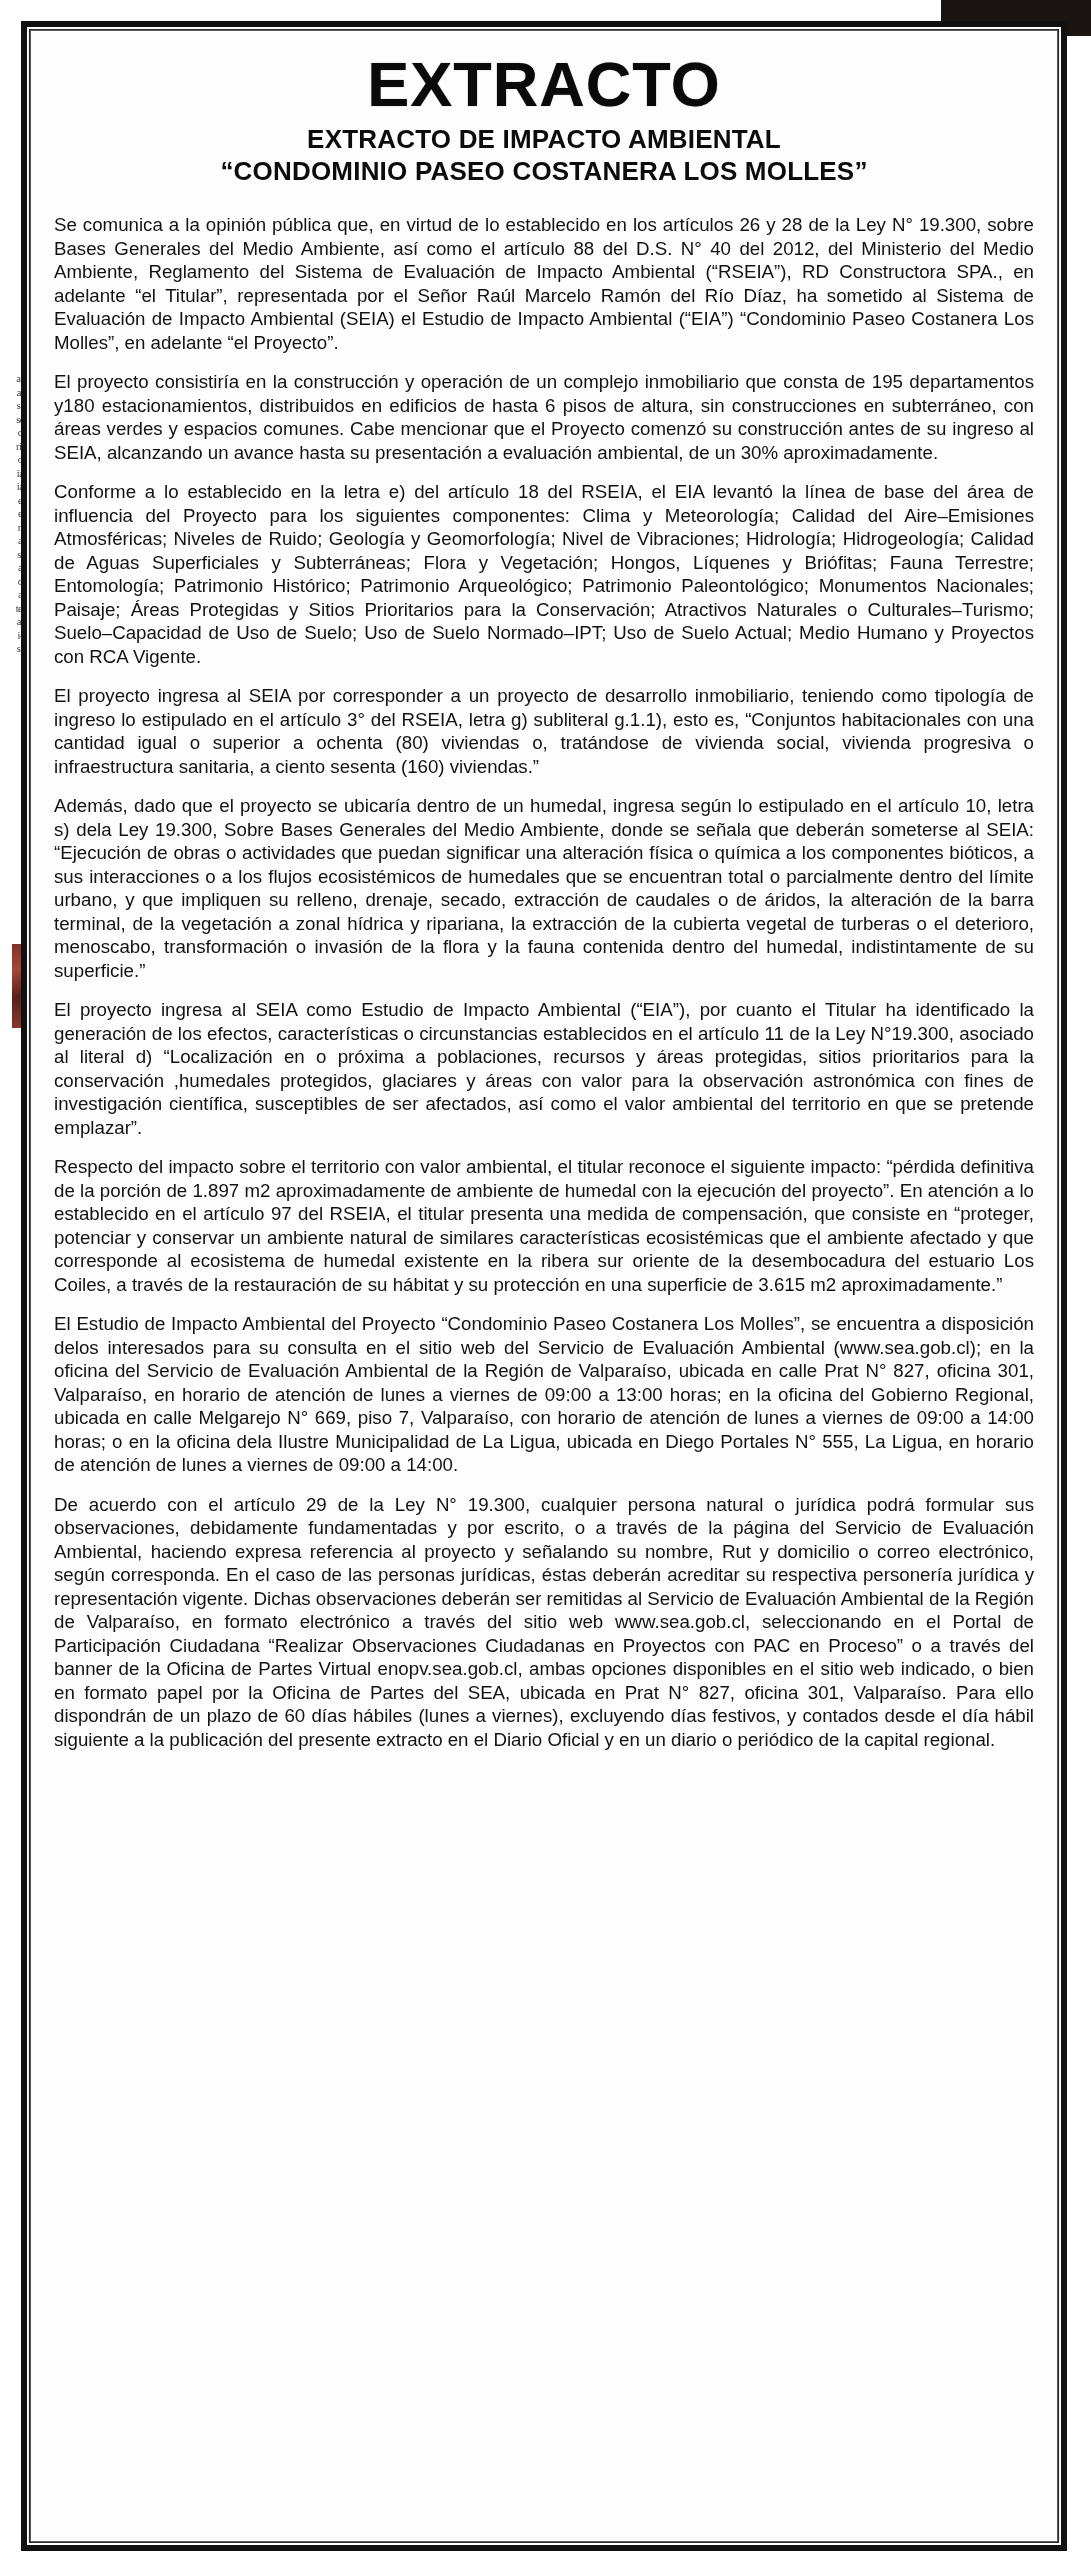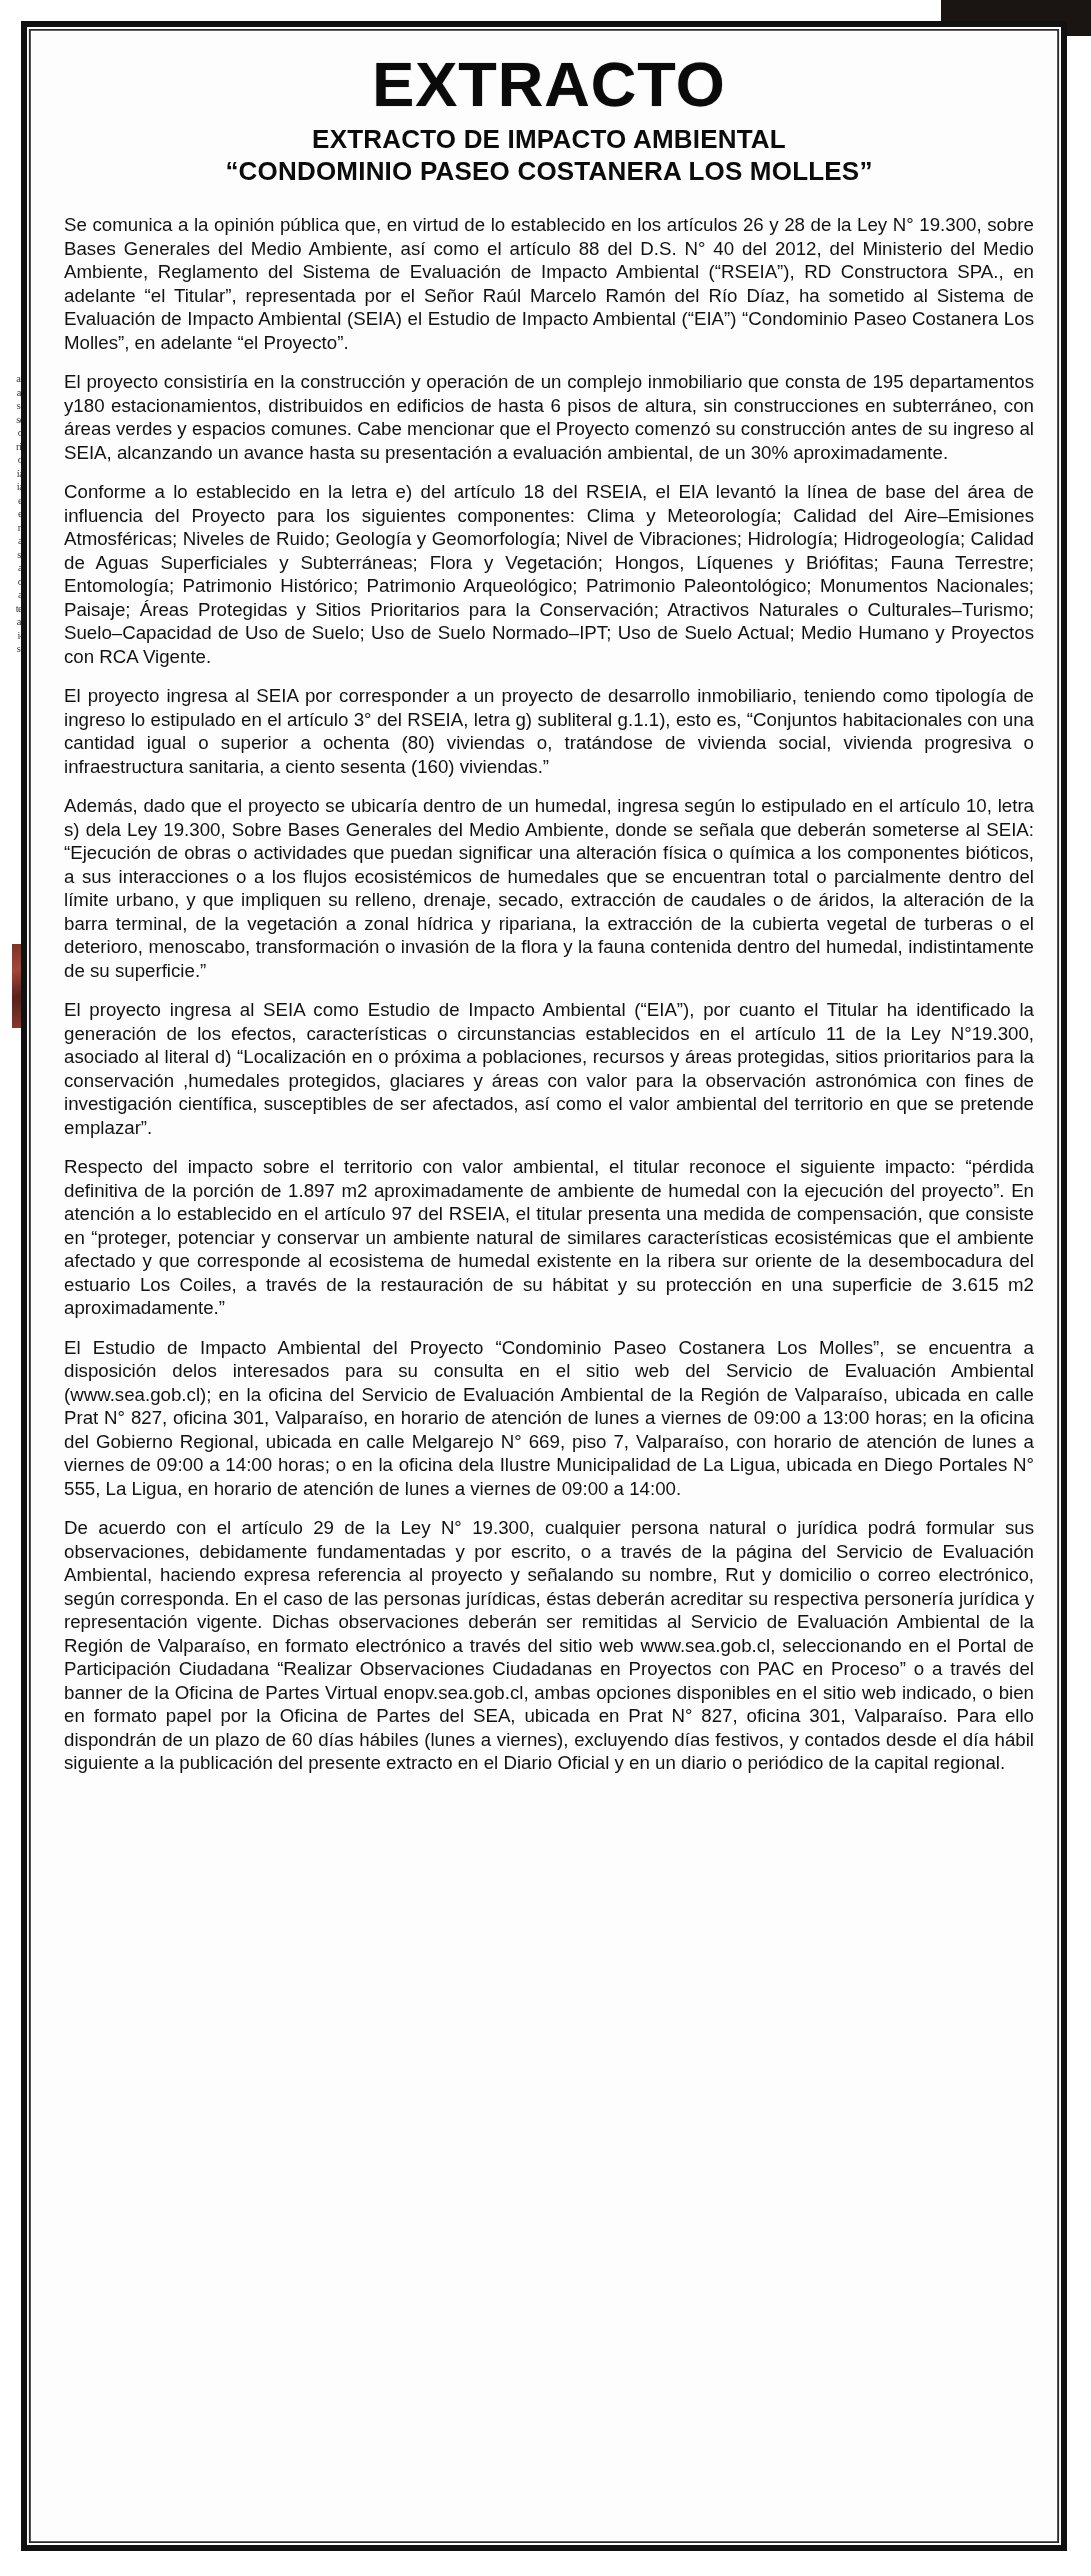--- a/index.html
+++ b/index.html
@@ -64,21 +64,21 @@
     width: 1046px;
     height: 2530px;
     box-sizing: border-box;
     border: 6.7px solid #111111;
     background: #fdfdfd;
     box-shadow: inset 0 0 0 1.9px #ffffff, inset 0 0 0 3.8px #2b2b2b;
   }
   .ad-inner {
     position: absolute;
     left: 0; top: 0; right: 0; bottom: 0;
-    padding: 17px 27px 19px 37px;
+    padding: 17px 27px 19px 27px;
     box-sizing: border-box;
     border-radius: 25px;
   }
 
   .title-main {
     text-align: center;
     font-family: "Liberation Sans", sans-serif;
     font-weight: bold;
     font-size: 63px;
     line-height: 69px;

